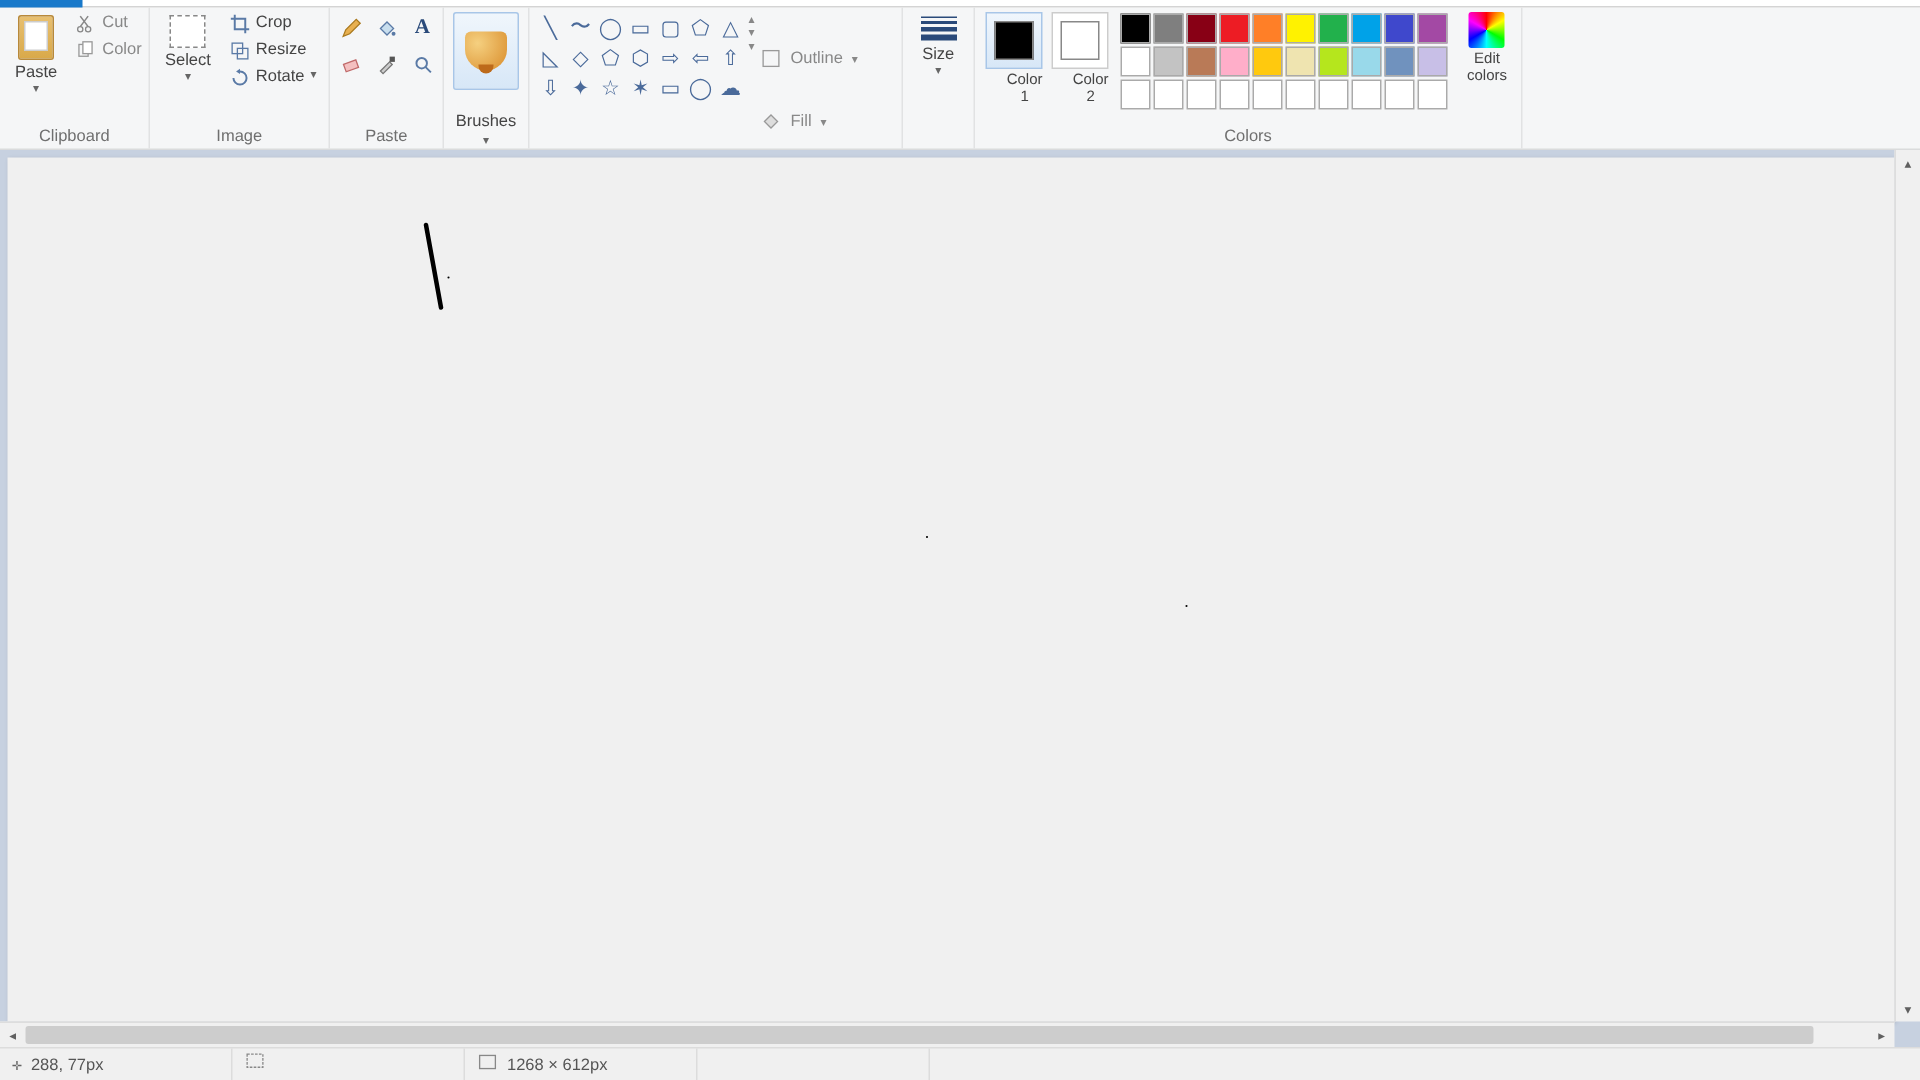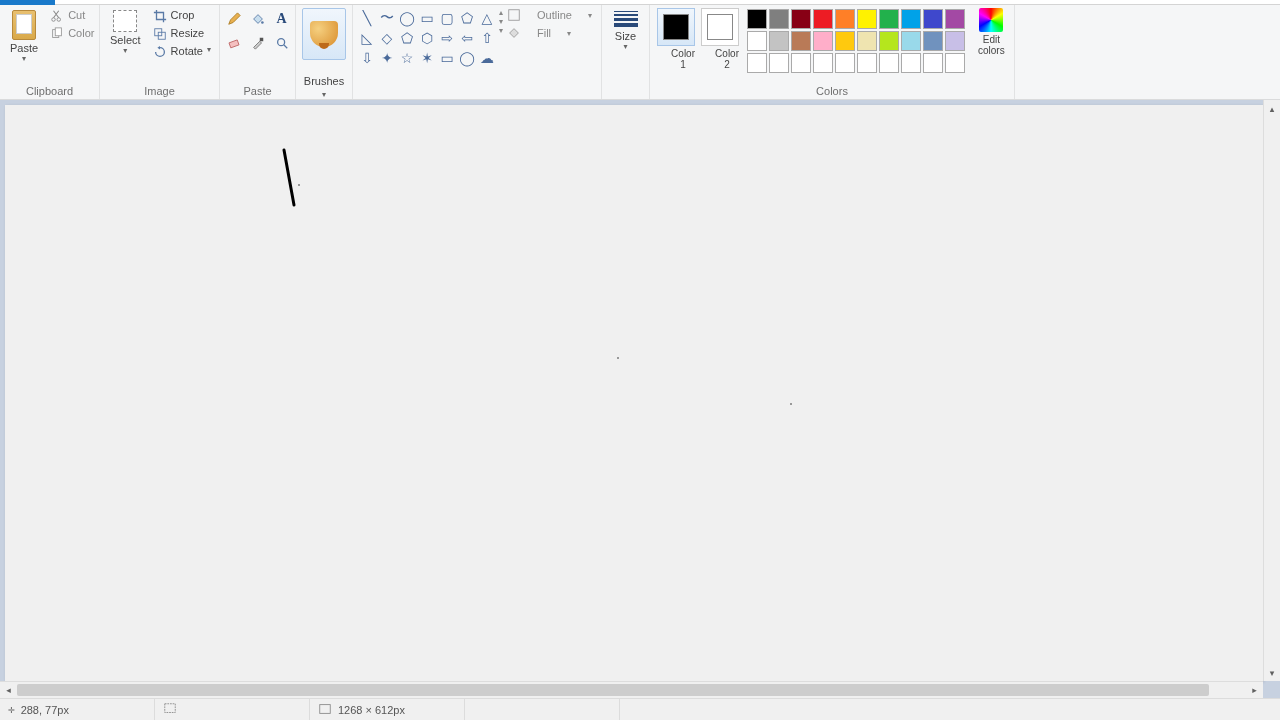--- a/index.html
+++ b/index.html
@@ -31,21 +31,21 @@
 .tool-grid { display:grid; grid-template-columns: repeat(3, 22px); grid-auto-rows: 22px; gap:2px; }
 .tool-grid .cell { display:flex; align-items:center; justify-content:center; border:1px solid transparent; }
 
 .brushes-btn { width:46px; height:52px; border:1px solid #a8c6e8; background:linear-gradient(#f0f6fc,#d7e7f7); border-radius:2px; display:flex; flex-direction:column; align-items:center; justify-content:center; margin:0 2px; }
 .brushes-ico { width:28px; height:26px; background: radial-gradient(circle at 30% 30%, #f5d080, #d98c2a); border-radius: 4px 4px 14px 14px; position:relative; }
 .brushes-ico::after{content:'';position:absolute;bottom:-2px;left:9px;width:10px;height:6px;background:#bd6a1a;border-radius:0 0 5px 5px;}
 
 .shape-grid { display:grid; grid-template-columns: repeat(7, 20px); grid-auto-rows: 20px; gap:0px; }
 .shape-grid .sh { display:flex; align-items:center; justify-content:center; color:#4a6a9a; font-size:14px; }
 .shape-side { display:flex; flex-direction:column; margin-left:4px; gap:4px; }
-.shape-opt { display:flex; align-items:center; gap:16px; color:#888; }
+.shape-opt { display:flex; align-items:center; gap:6px; color:#888;margin-top:24px; }
 
 .size-btn .size-ico { width:24px; height:18px; display:flex; flex-direction:column; justify-content:space-around; }
 .size-btn .size-ico span { height:1px; background:#2a4a7a; }
 .size-btn .size-ico span:nth-child(2){height:2px;}
 .size-btn .size-ico span:nth-child(3){height:3px;}
 .size-btn .size-ico span:nth-child(4){height:4px;}
 
 .color-box { width:38px; height:38px; border:1px solid #ccc; background:#fff; display:flex; align-items:center; justify-content:center; }
 .color-box.sel { border:1px solid #a8c6e8; background:linear-gradient(#f0f6fc,#d7e7f7); }
 .color-sw { width:26px; height:26px; border:1px solid #888; }

